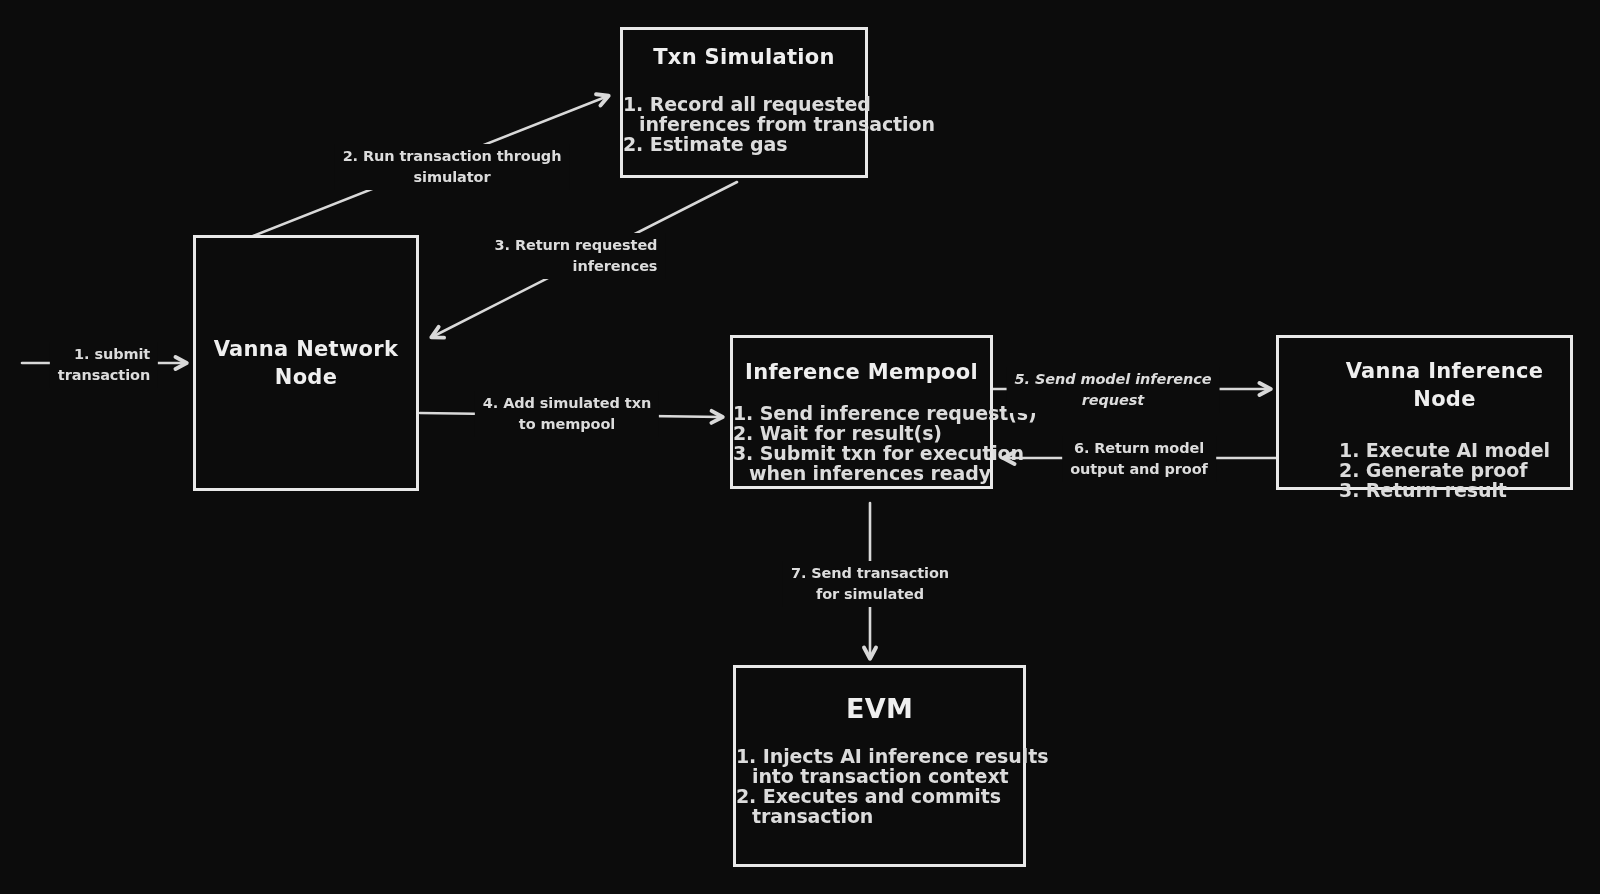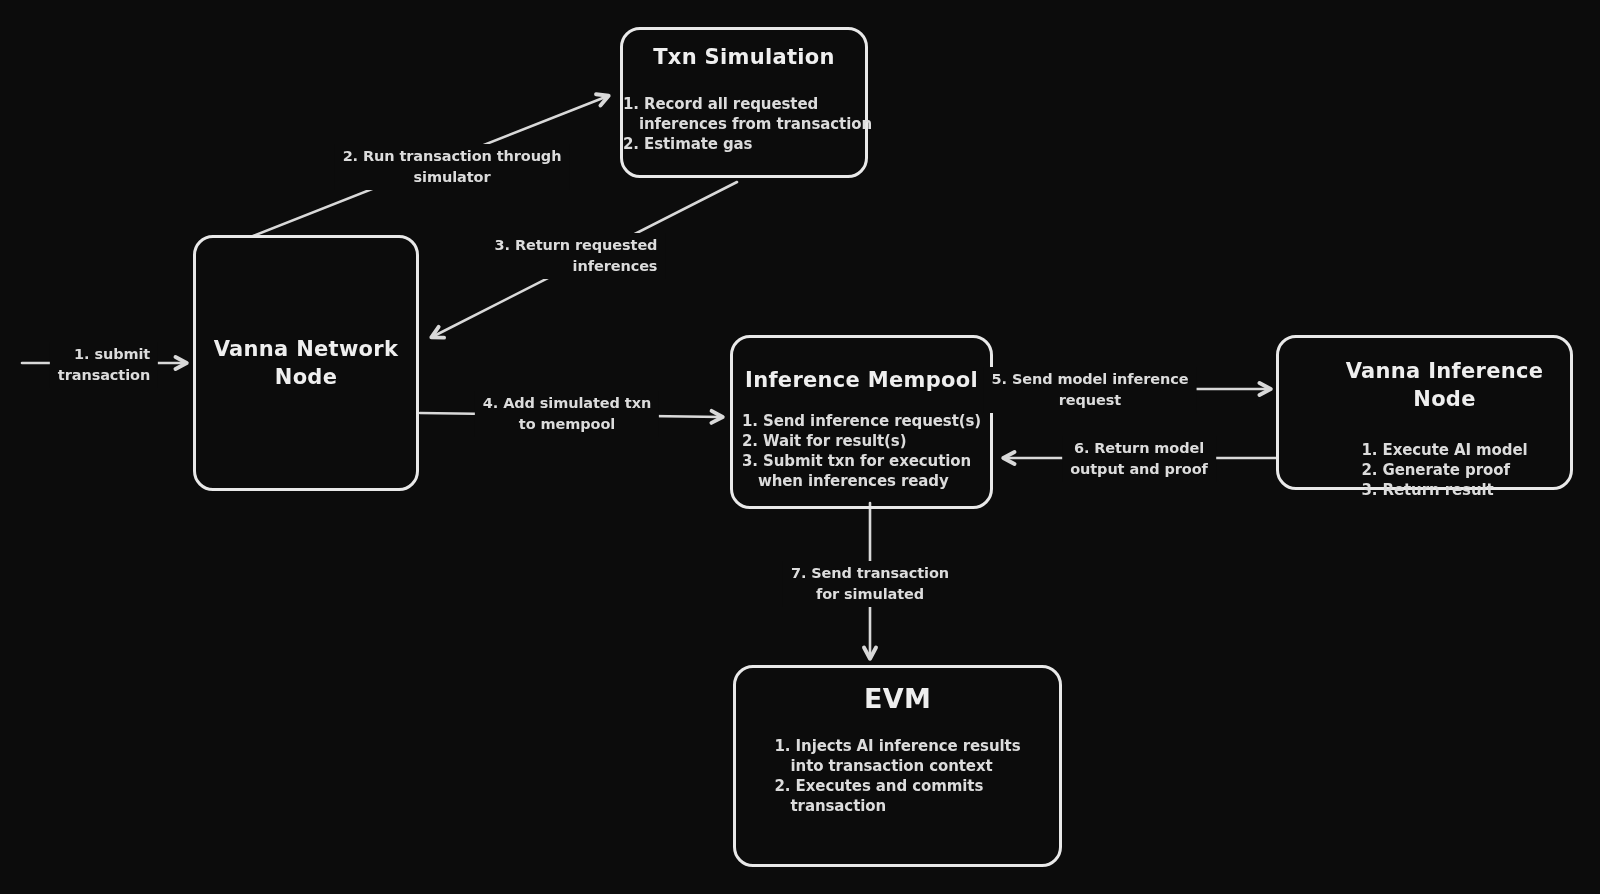--- a/index.html
+++ b/index.html
@@ -12,55 +12,55 @@
   html,body{background:var(--bg);}
   body{font-family:"DejaVu Sans","Liberation Sans",sans-serif;}
   .canvas{
     position:relative;width:1600px;height:894px;background:var(--bg);
     overflow:hidden;font-weight:bold;color:var(--text);
   }
   svg.arrows{position:absolute;left:0;top:0;z-index:1;}
   svg.arrows path{stroke:var(--arrow);stroke-width:2.6;fill:none;stroke-linecap:round;}
 
   .node{
-    position:absolute;z-index:2;border:3px solid var(--stroke);border-radius:20px;
+    position:absolute;z-index:2;border:3px solid var(--stroke);border-radius:0;
     background:transparent;text-align:center;
   }
   .node-title{font-size:21px;color:#efefef;letter-spacing:.3px;line-height:28px;}
-  .node-items{display:inline-block;text-align:left;font-size:15px;line-height:20px;letter-spacing:-0.1px;color:var(--text);}
+  .node-items{display:inline-block;text-align:left;font-size:19px;line-height:20px;letter-spacing:-0.1px;color:var(--text);}
   .node-items .line{white-space:nowrap;}
   .node-items .indent{padding-left:16px;}
 
   #n-txn{left:620px;top:27px;width:248px;height:151px;padding-top:13px;}
   #n-txn .node-items{margin-top:23px;}
 
   #n-vnn{left:193px;top:235px;width:226px;height:256px;display:flex;align-items:center;justify-content:center;}
   #n-vnn .node-title{width:200px;}
 
-  #n-mem{left:730px;top:335px;width:263px;height:174px;padding-top:28px;}
+  #n-mem{left:730px;top:335px;width:263px;height:154px;padding-top:20px;}
   #n-mem .node-items{margin-top:17px;}
 
   #n-vin{left:1276px;top:335px;width:297px;height:155px;padding-top:19px;padding-left:40px;}
   #n-vin .node-items{margin-top:27px;}
 
-  #n-evm{left:733px;top:665px;width:329px;height:202px;padding-top:14px;}
+  #n-evm{left:733px;top:665px;width:293px;height:202px;padding-top:24px;}
   #n-evm .node-title{font-size:27px;line-height:34px;}
   #n-evm .node-items{margin-top:20px;}
 
   .alabel{
     position:absolute;z-index:3;transform:translate(-50%,-50%);
     background:var(--bg);padding:2px 8px;text-align:center;
     font-size:14.5px;line-height:21px;letter-spacing:-0.1px;color:var(--text);
   }
   .alabel .l{white-space:nowrap;}
   #al-1{left:104px;top:365px;text-align:right;}
   #al-2{left:452px;top:167px;}
   #al-3{left:576px;top:256px;text-align:right;}
   #al-4{left:567px;top:414px;}
-  #al-5{left:1090px;top:390px;}
+  #al-5{left:1113px;top:390px;font-style:italic;}
   #al-6{left:1139px;top:459px;}
   #al-7{left:870px;top:584px;}
 </style>
 </head>
 <body>
 
 <div class="canvas">
 
   <svg class="arrows" width="1600" height="894" viewBox="0 0 1600 894">
     <defs>

